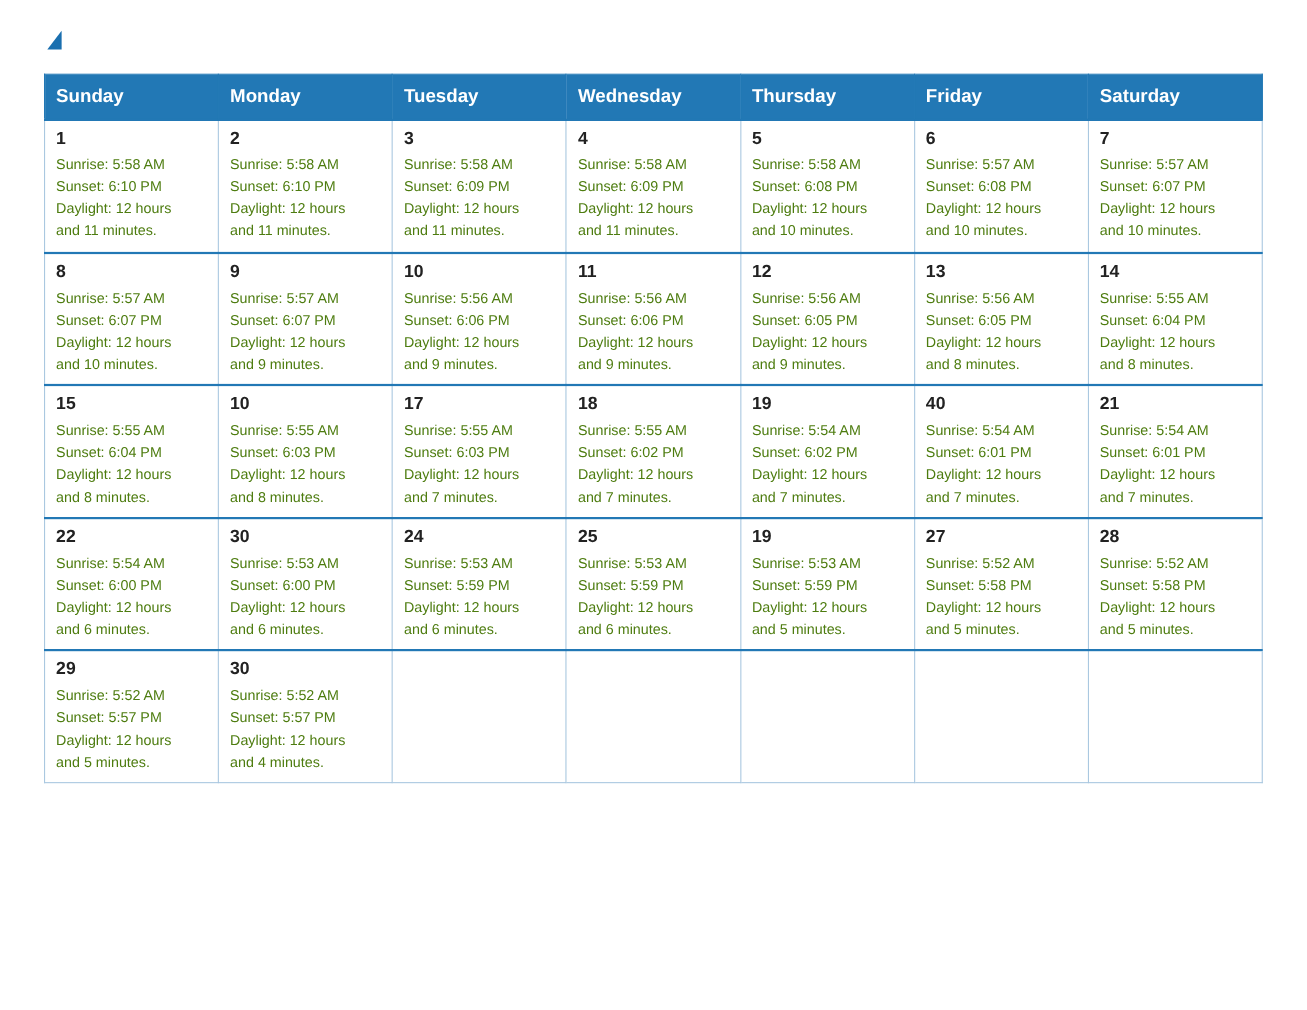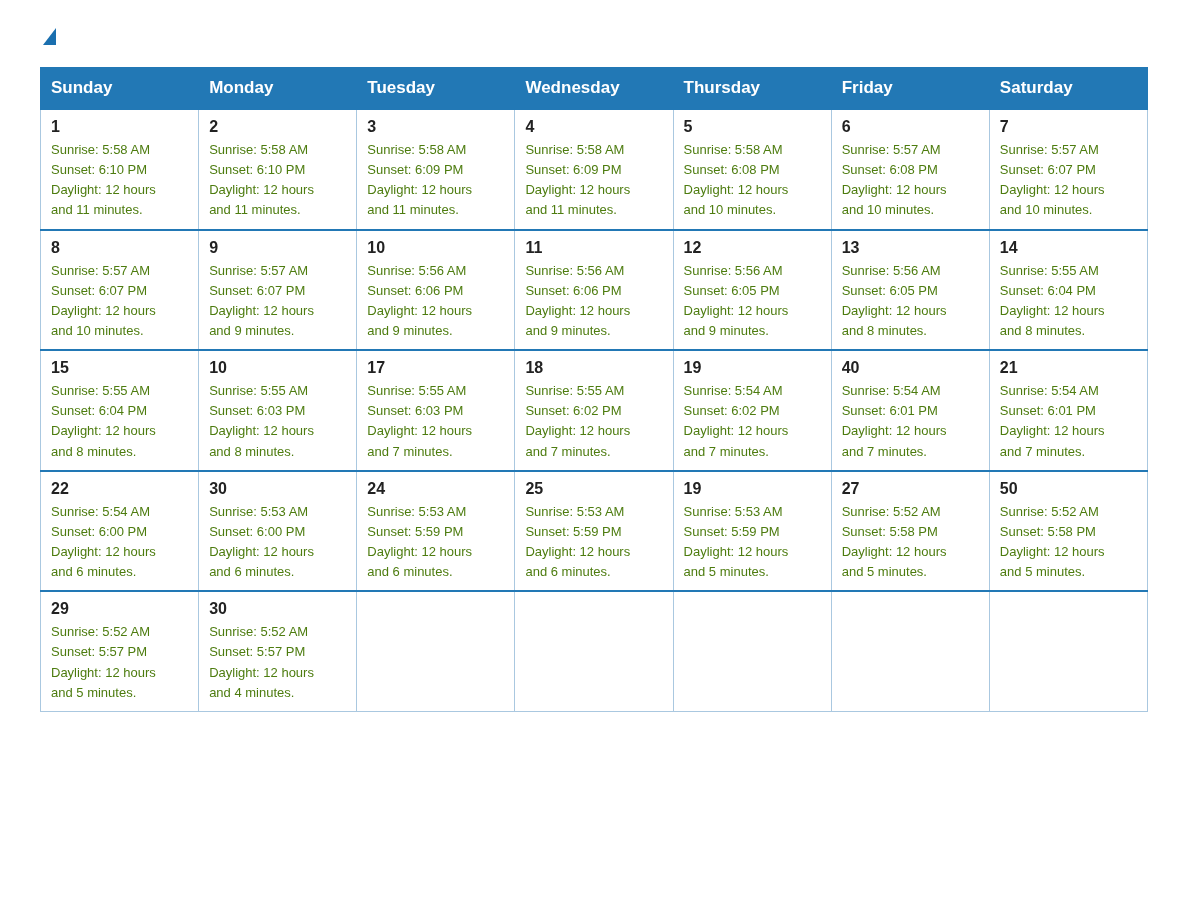--- a/index.html
+++ b/index.html
@@ -239,21 +239,21 @@
         </td>
         <td>
           <span class="day-number">19</span>
           <div class="day-info">Sunrise: 5:53 AM<br>Sunset: 5:59 PM<br>Daylight: 12 hours<br>and 5 minutes.</div>
         </td>
         <td>
           <span class="day-number">27</span>
           <div class="day-info">Sunrise: 5:52 AM<br>Sunset: 5:58 PM<br>Daylight: 12 hours<br>and 5 minutes.</div>
         </td>
         <td>
-          <span class="day-number">50</span>
+          <span class="day-number">28</span>
           <div class="day-info">Sunrise: 5:52 AM<br>Sunset: 5:58 PM<br>Daylight: 12 hours<br>and 5 minutes.</div>
         </td>
       </tr>
       <tr>
         <td>
           <span class="day-number">29</span>
           <div class="day-info">Sunrise: 5:52 AM<br>Sunset: 5:57 PM<br>Daylight: 12 hours<br>and 5 minutes.</div>
         </td>
         <td>
           <span class="day-number">30</span>

